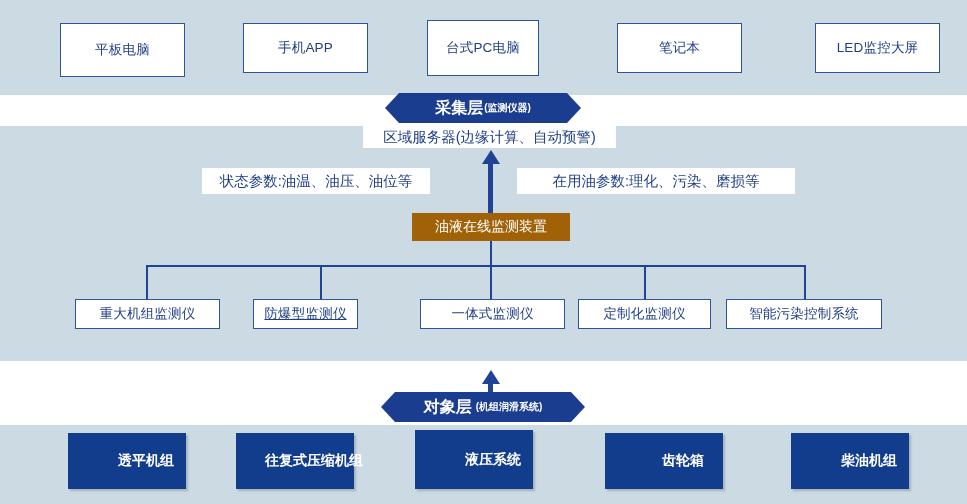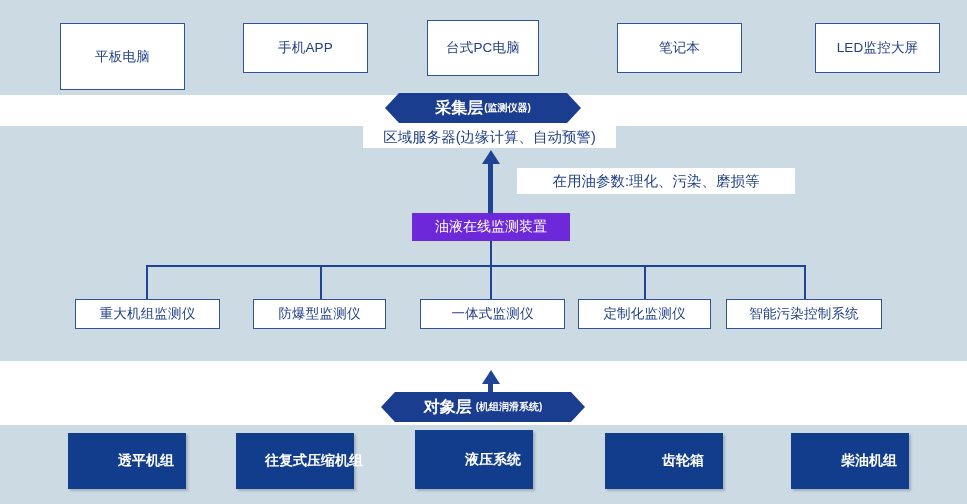--- a/index.html
+++ b/index.html
@@ -60,21 +60,21 @@
     padding-left: 38px;
   }
 
   
   #device-bar {
     position: absolute;
     left: 412px;
     top: 213px;
     width: 158px;
     height: 28px;
-    background: #6d28d9;
+    background: #a16207;
     color: #ffffff;
     font-size: 14px;
     display: flex;
     align-items: center;
     justify-content: center;
     white-space: nowrap;
   }
 
   
   .hexbanner {
@@ -155,50 +155,51 @@
 </style>
 </head>
 <body>
 
 <div id="canvas">
 
   <div class="band" id="band-top"></div>
   <div class="band" id="band-mid"></div>
   <div class="band" id="band-bottom"></div>
 
-  <div class="wbox" style="left:60px; top:23px; width:125px; height:67px;text-align:right;">平板电脑</div>
+  <div class="wbox" style="left:60px; top:23px; width:125px; height:54px;text-align:right;">平板电脑</div>
   <div class="wbox" style="left:243px; top:23px; width:125px; height:50px;">手机APP</div>
   <div class="wbox" style="left:427px; top:20px; width:112px; height:56px;">台式PC电脑</div>
   <div class="wbox" style="left:617px; top:23px; width:125px; height:50px;">笔记本</div>
   <div class="wbox" style="left:787px; top:23px; width:125px; height:50px;margin-left:28px;">LED监控大屏</div>
 
   <div class="hexbanner" id="banner-collect">
     <span class="hex-main">采集层</span>
       <span class="hex-sub">(监测仪器)</span>
   </div>
 
   <div class="strip" id="strip-server">区域服务器(边缘计算、自动预警)</div>
 
   <div class="arrow-shaft" style="left:488px; top:162px; height:52px;"></div>
   <div class="arrow-up" style="left:482px; top:150px;"></div>
 
+  <div class="strip" id="strip-state">状态参数:油温、油压、油位等</div>
   <div class="strip" id="strip-oil">在用油参数:理化、污染、磨损等</div>
 
   <div id="device-bar">油液在线监测装置</div>
 
   <div class="vline" style="left:490px; top:241px; height:25px;"></div>
   <div class="hline" style="left:146px; top:265px; width:660px;"></div>
   <div class="vline" style="left:146px; top:265px; height:35px;"></div>
   <div class="vline" style="left:320px; top:265px; height:35px;"></div>
   <div class="vline" style="left:490px; top:265px; height:35px;"></div>
   <div class="vline" style="left:644px; top:265px; height:35px;"></div>
   <div class="vline" style="left:804px; top:265px; height:35px;"></div>
 
   <div class="wbox" style="left:75px; top:299px; width:145px; height:30px;">重大机组监测仪</div>
-  <div class="wbox" style="left:253px; top:299px; width:133px; height:30px;">防爆型监测仪</div>
+  <div class="wbox" style="left:253px; top:299px; width:105px; height:30px;text-decoration:underline;">防爆型监测仪</div>
   <div class="wbox" style="left:420px; top:299px; width:145px; height:30px;">一体式监测仪</div>
   <div class="wbox" style="left:578px; top:299px; width:133px; height:30px;">定制化监测仪</div>
   <div class="wbox" style="left:726px; top:299px; width:156px; height:30px;">智能污染控制系统</div>
 
   <div class="arrow-shaft" style="left:488px; top:382px; height:18px;"></div>
   <div class="arrow-up" style="left:482px; top:370px;"></div>
 
   <div class="hexbanner" id="banner-object">
     <span class="hex-main">对象层</span>
       <span class="hex-sub">(机组润滑系统)</span>

